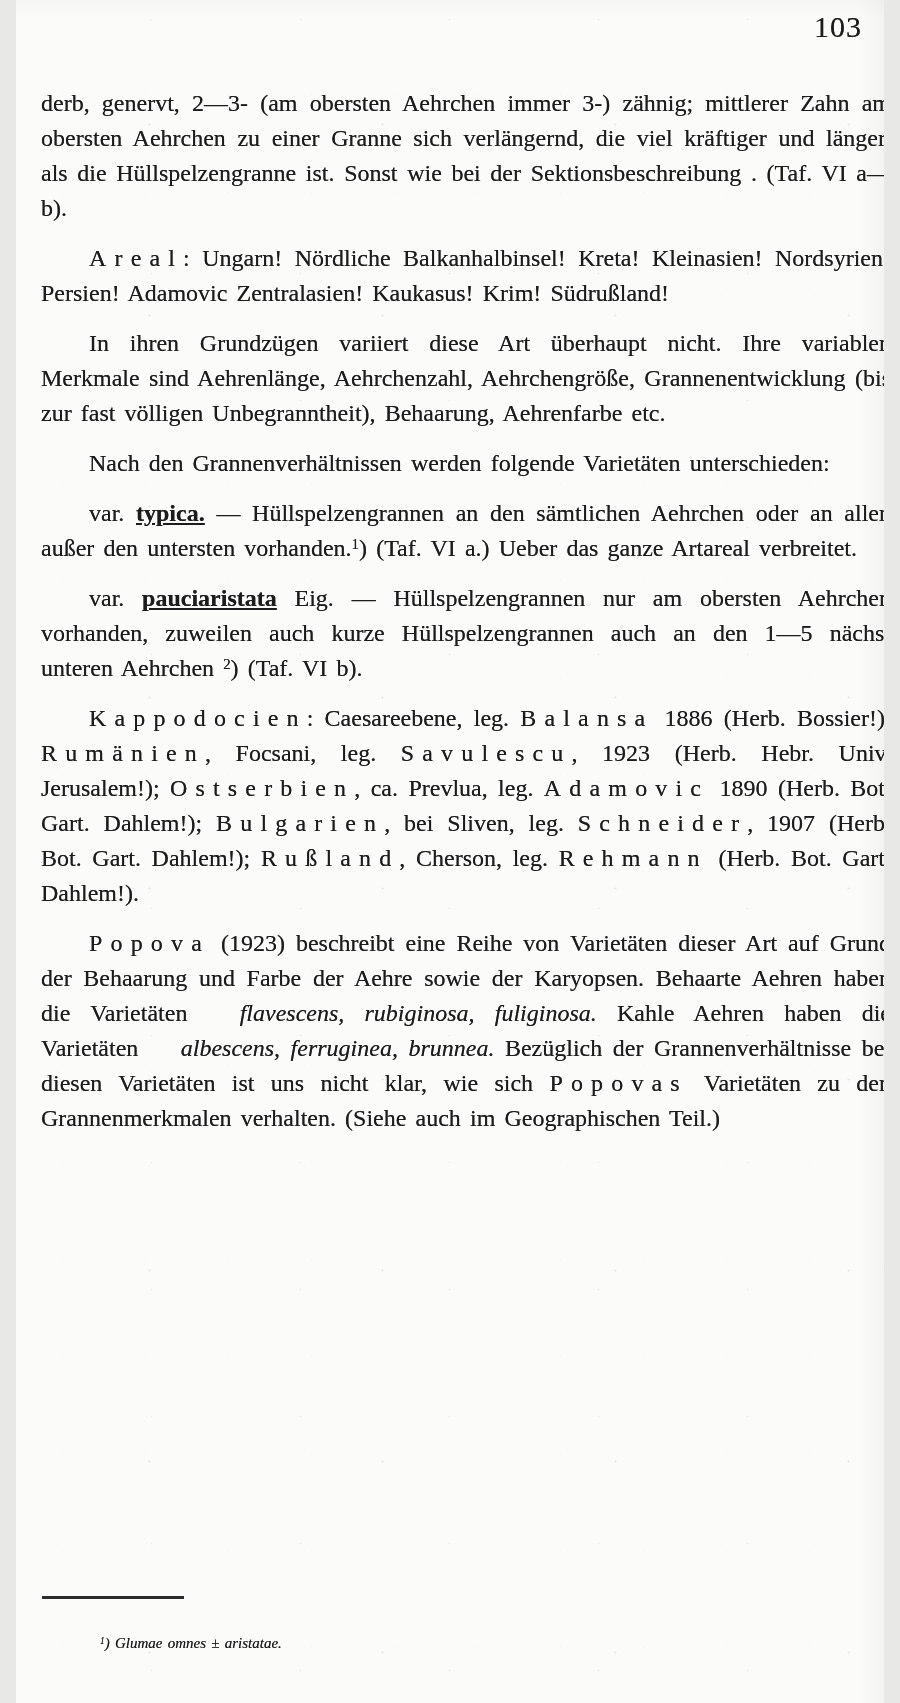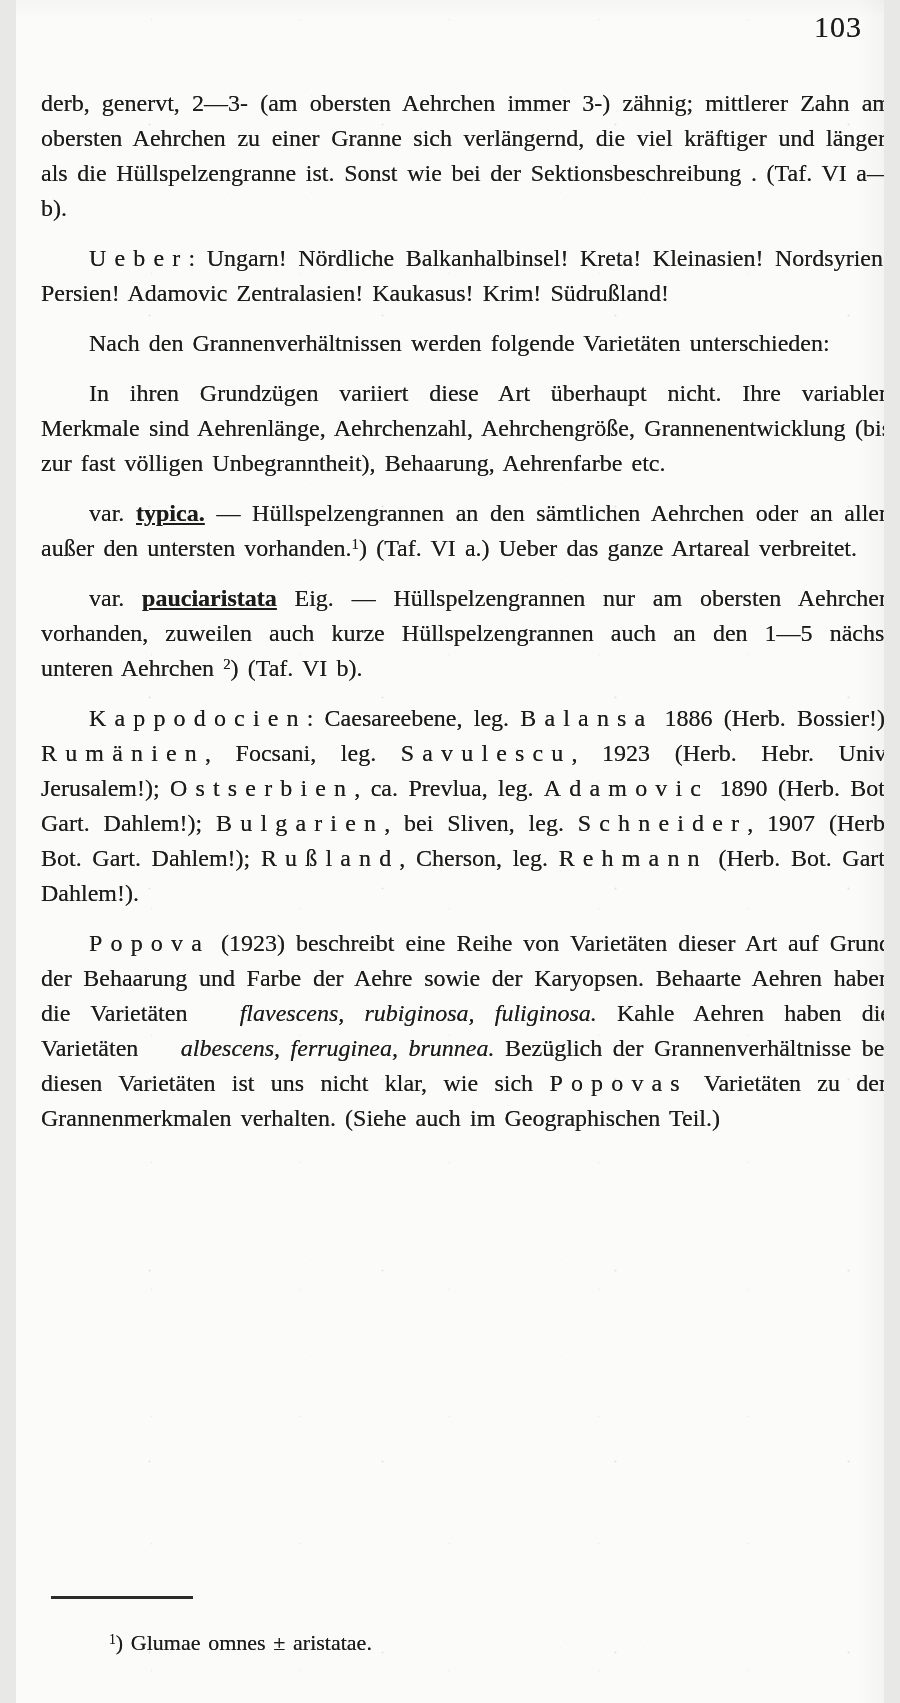--- a/index.html
+++ b/index.html
@@ -57,25 +57,26 @@
   sup.seg-sup {
     font-size: 62%;
     line-height: 0;
     vertical-align: baseline;
     position: relative;
     top: -0.45em;
   }
   .footnote-section {
     position: absolute;
     top: 1596px;
-    left: 25px;
+    left: 16px;
     width: 850px;
-    font-size: 22px;
+    font-size: 15px;
     line-height: 28px;
     word-spacing: 0.1em;
+    font-style: italic;
   }
   .footnote-divider {
     width: 142px;
     border: 0;
     border-top: 3px solid #2b2b2b;
     margin: 0 0 30px 10px;
   }
   p.footnote {
     margin: 0;
     padding-left: 68px;
@@ -83,23 +84,23 @@
   }
 </style>
 </head>
 <body>
 
 <div class="page">
   <div class="page-number">103</div>
 
   <div class="page-body">
       <p class="para"><span class="seg-n">derb, genervt, 2—3- (am obersten Aehrchen immer 3-) zähnig; mittlerer Zahn am obersten Aehrchen zu einer Granne sich verlängernd, die viel kräftiger und länger, als die Hüllspelzengranne ist. Sonst wie bei der Sektionsbeschreibung . (Taf. VI a—b).</span></p>
-      <p class="para indent"><span class="seg-sp">Ueber</span><span class="seg-n">: Ungarn! Nördliche Balkanhalbinsel! Kreta! Kleinasien! Nordsyrien! Persien! Adamovic Zentralasien! Kaukasus! Krim! Südrußland!</span></p>
+      <p class="para indent"><span class="seg-sp">Areal</span><span class="seg-n">: Ungarn! Nördliche Balkanhalbinsel! Kreta! Kleinasien! Nordsyrien! Persien! Adamovic Zentralasien! Kaukasus! Krim! Südrußland!</span></p>
+      <p class="para indent"><span class="seg-n">In ihren Grundzügen variiert diese Art überhaupt nicht. Ihre variablen Merkmale sind Aehrenlänge, Aehrchenzahl, Aehrchengröße, Grannenentwicklung (bis zur fast völligen Unbegranntheit), Behaarung, Aehrenfarbe etc.</span></p>
       <p class="para indent"><span class="seg-n">Nach den Grannenverhältnissen werden folgende Varietäten unterschieden:</span></p>
-      <p class="para indent"><span class="seg-n">In ihren Grundzügen variiert diese Art überhaupt nicht. Ihre variablen Merkmale sind Aehrenlänge, Aehrchenzahl, Aehrchengröße, Grannenentwicklung (bis zur fast völligen Unbegranntheit), Behaarung, Aehrenfarbe etc.</span></p>
       <p class="para indent"><span class="seg-n">var. </span><span class="seg-b">typica.</span><span class="seg-n"> — Hüllspelzengrannen an den sämtlichen Aehrchen oder an allen außer den untersten vorhanden.</span><sup class="seg-sup">1</sup><span class="seg-n">) (Taf. VI a.) Ueber das ganze Artareal verbreitet.</span></p>
       <p class="para indent"><span class="seg-n">var. </span><span class="seg-b">pauciaristata</span><span class="seg-n"> Eig. — Hüllspelzengrannen nur am obersten Aehrchen vorhanden, zuweilen auch kurze Hüllspelzengrannen auch an den 1—5 nächst unteren Aehrchen </span><sup class="seg-sup">2</sup><span class="seg-n">) (Taf. VI b).</span></p>
       <p class="para indent"><span class="seg-sp">Kappodocien</span><span class="seg-n">: Caesareebene, leg. </span><span class="seg-sp">Balansa</span><span class="seg-n"> 1886 (Herb. Bossier!). </span><span class="seg-sp">Rumänien</span><span class="seg-n">, Focsani, leg. </span><span class="seg-sp">Savulescu</span><span class="seg-n">, 1923 (Herb. Hebr. Univ. Jerusalem!); </span><span class="seg-sp">Ostserbien</span><span class="seg-n">, ca. Prevlua, leg. </span><span class="seg-sp">Adamovic</span><span class="seg-n"> 1890 (Herb. Bot. Gart. Dahlem!); </span><span class="seg-sp">Bulgarien</span><span class="seg-n">, bei Sliven, leg. </span><span class="seg-sp">Schneider</span><span class="seg-n">, 1907 (Herb. Bot. Gart. Dahlem!); </span><span class="seg-sp">Rußland</span><span class="seg-n">, Cherson, leg. </span><span class="seg-sp">Rehmann</span><span class="seg-n"> (Herb. Bot. Gart. Dahlem!).</span></p>
       <p class="para indent"><span class="seg-sp">Popova</span><span class="seg-n"> (1923) beschreibt eine Reihe von Varietäten dieser Art auf Grund der Behaarung und Farbe der Aehre sowie der Karyopsen. Behaarte Aehren haben die Varietäten </span><span class="seg-i">flavescens, rubiginosa, fuliginosa.</span><span class="seg-n"> Kahle Aehren haben die Varietäten </span><span class="seg-i">albescens, ferruginea, brunnea.</span><span class="seg-n"> Bezüglich der Grannenverhältnisse bei diesen Varietäten ist uns nicht klar, wie sich </span><span class="seg-sp">Popovas</span><span class="seg-n"> Varietäten zu den Grannenmerkmalen verhalten. (Siehe auch im Geographischen Teil.)</span></p>
     </div>
 
   <div class="footnote-section">
     <hr class="footnote-divider">
     <div>
         <p class="footnote"><sup class="seg-sup">1</sup><span class="seg-n">) Glumae omnes ± aristatae.</span></p>

